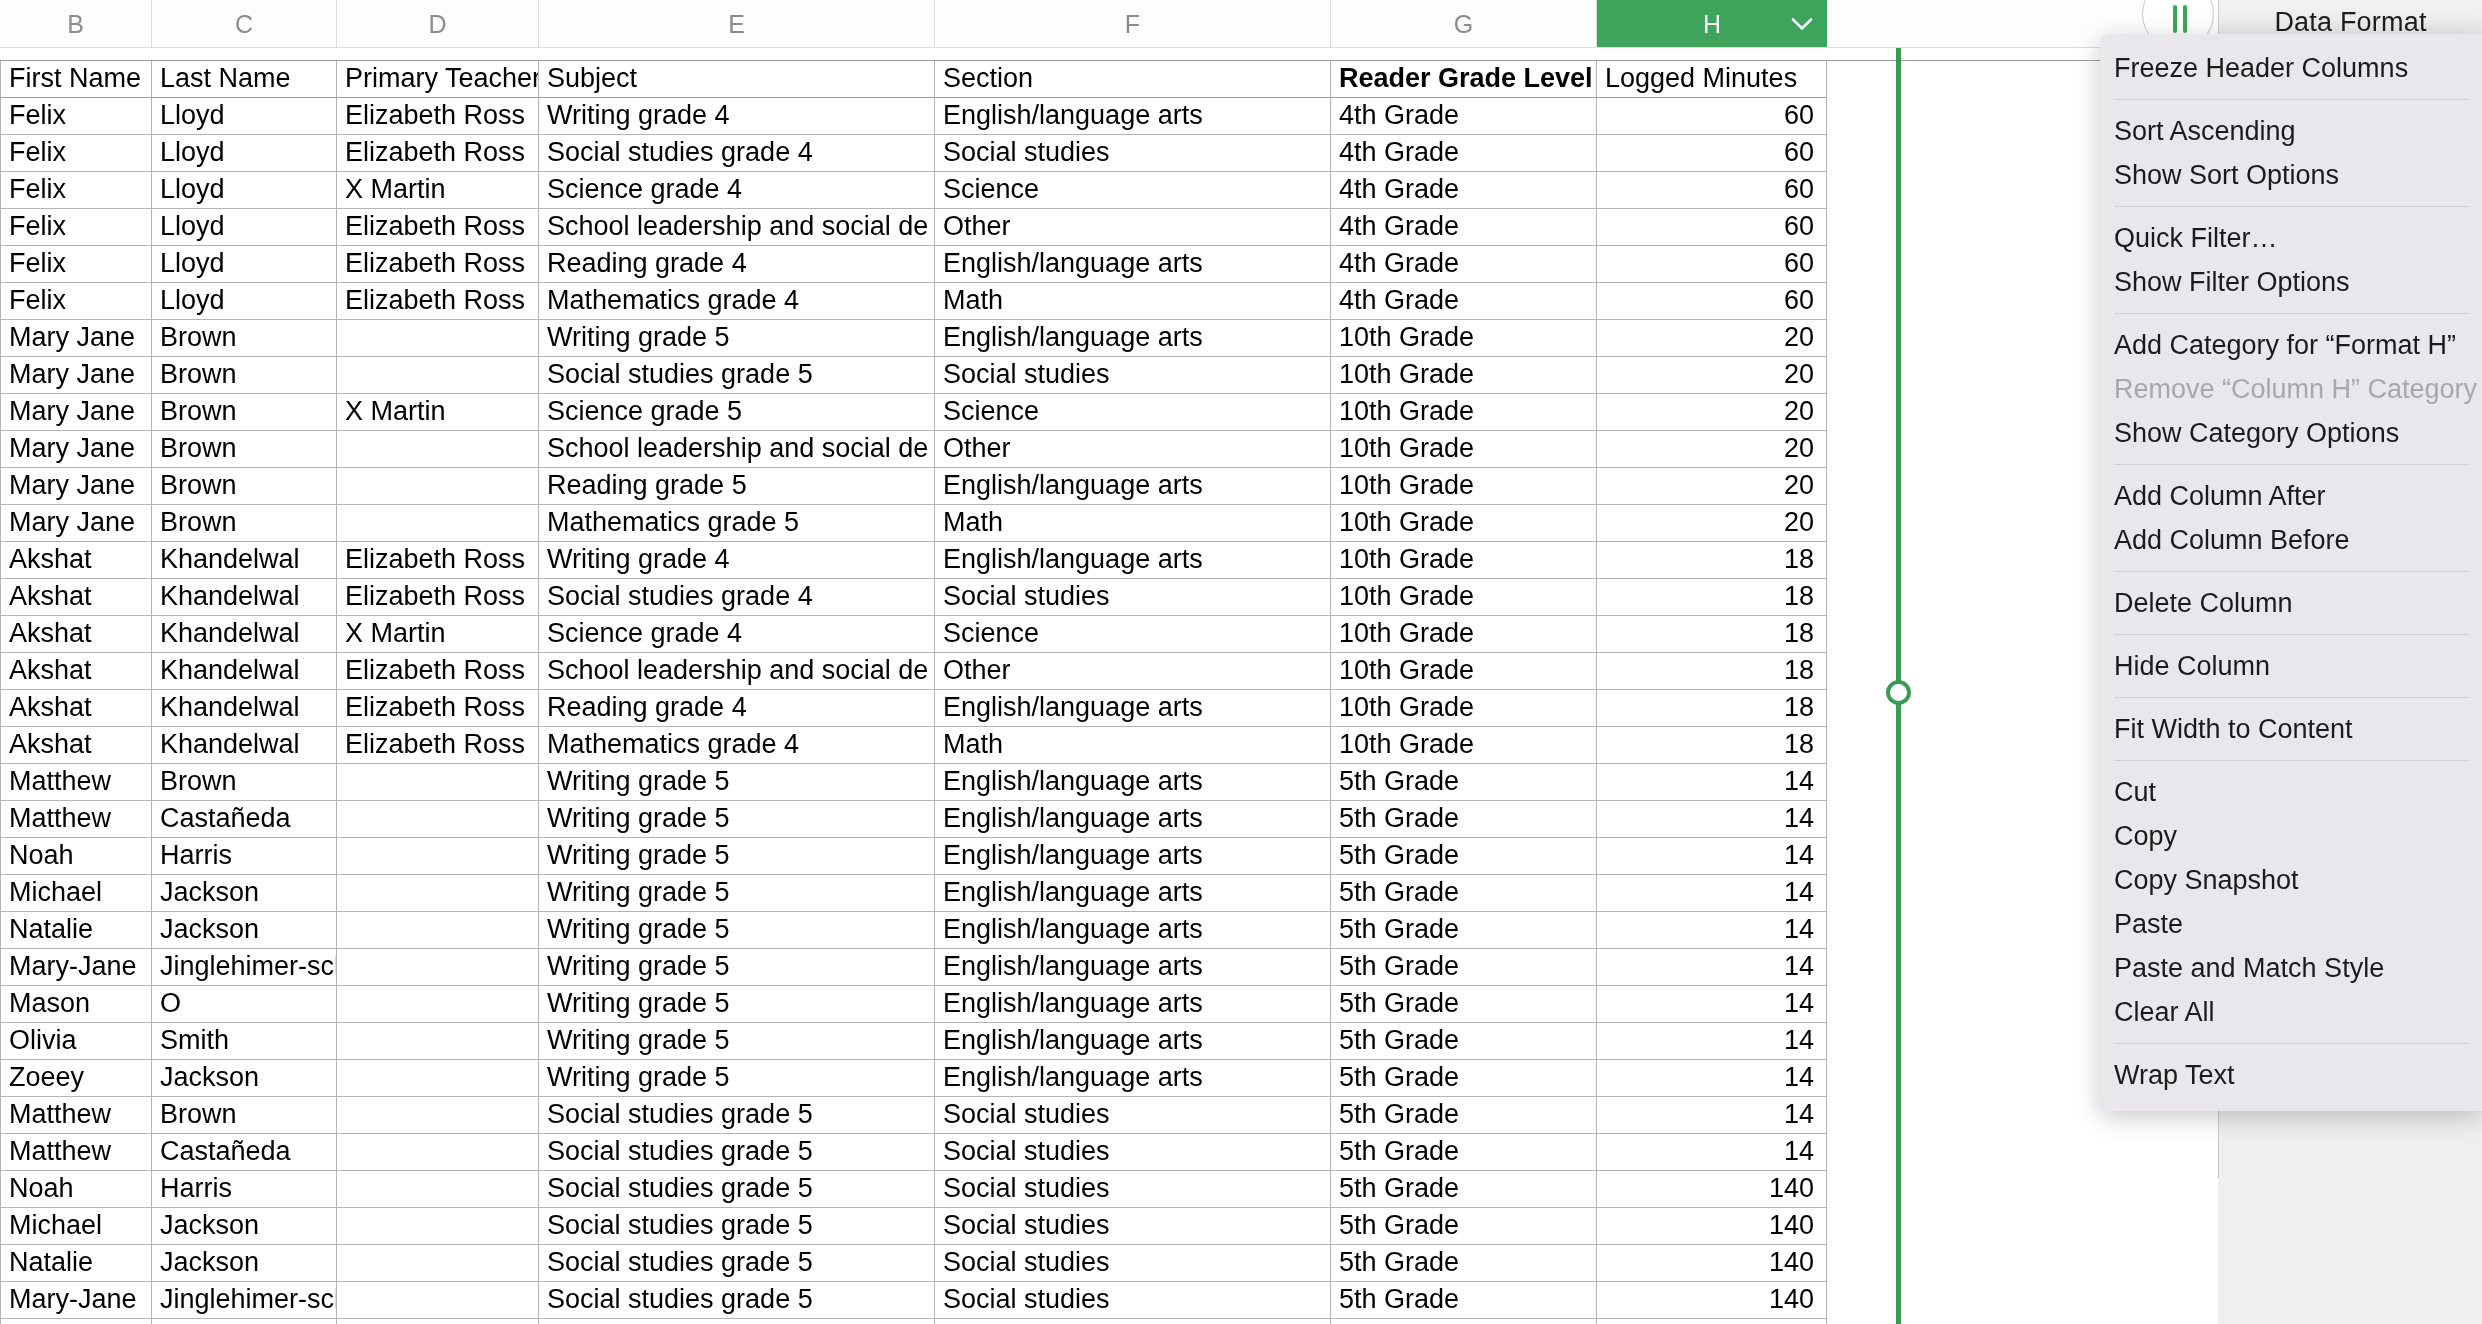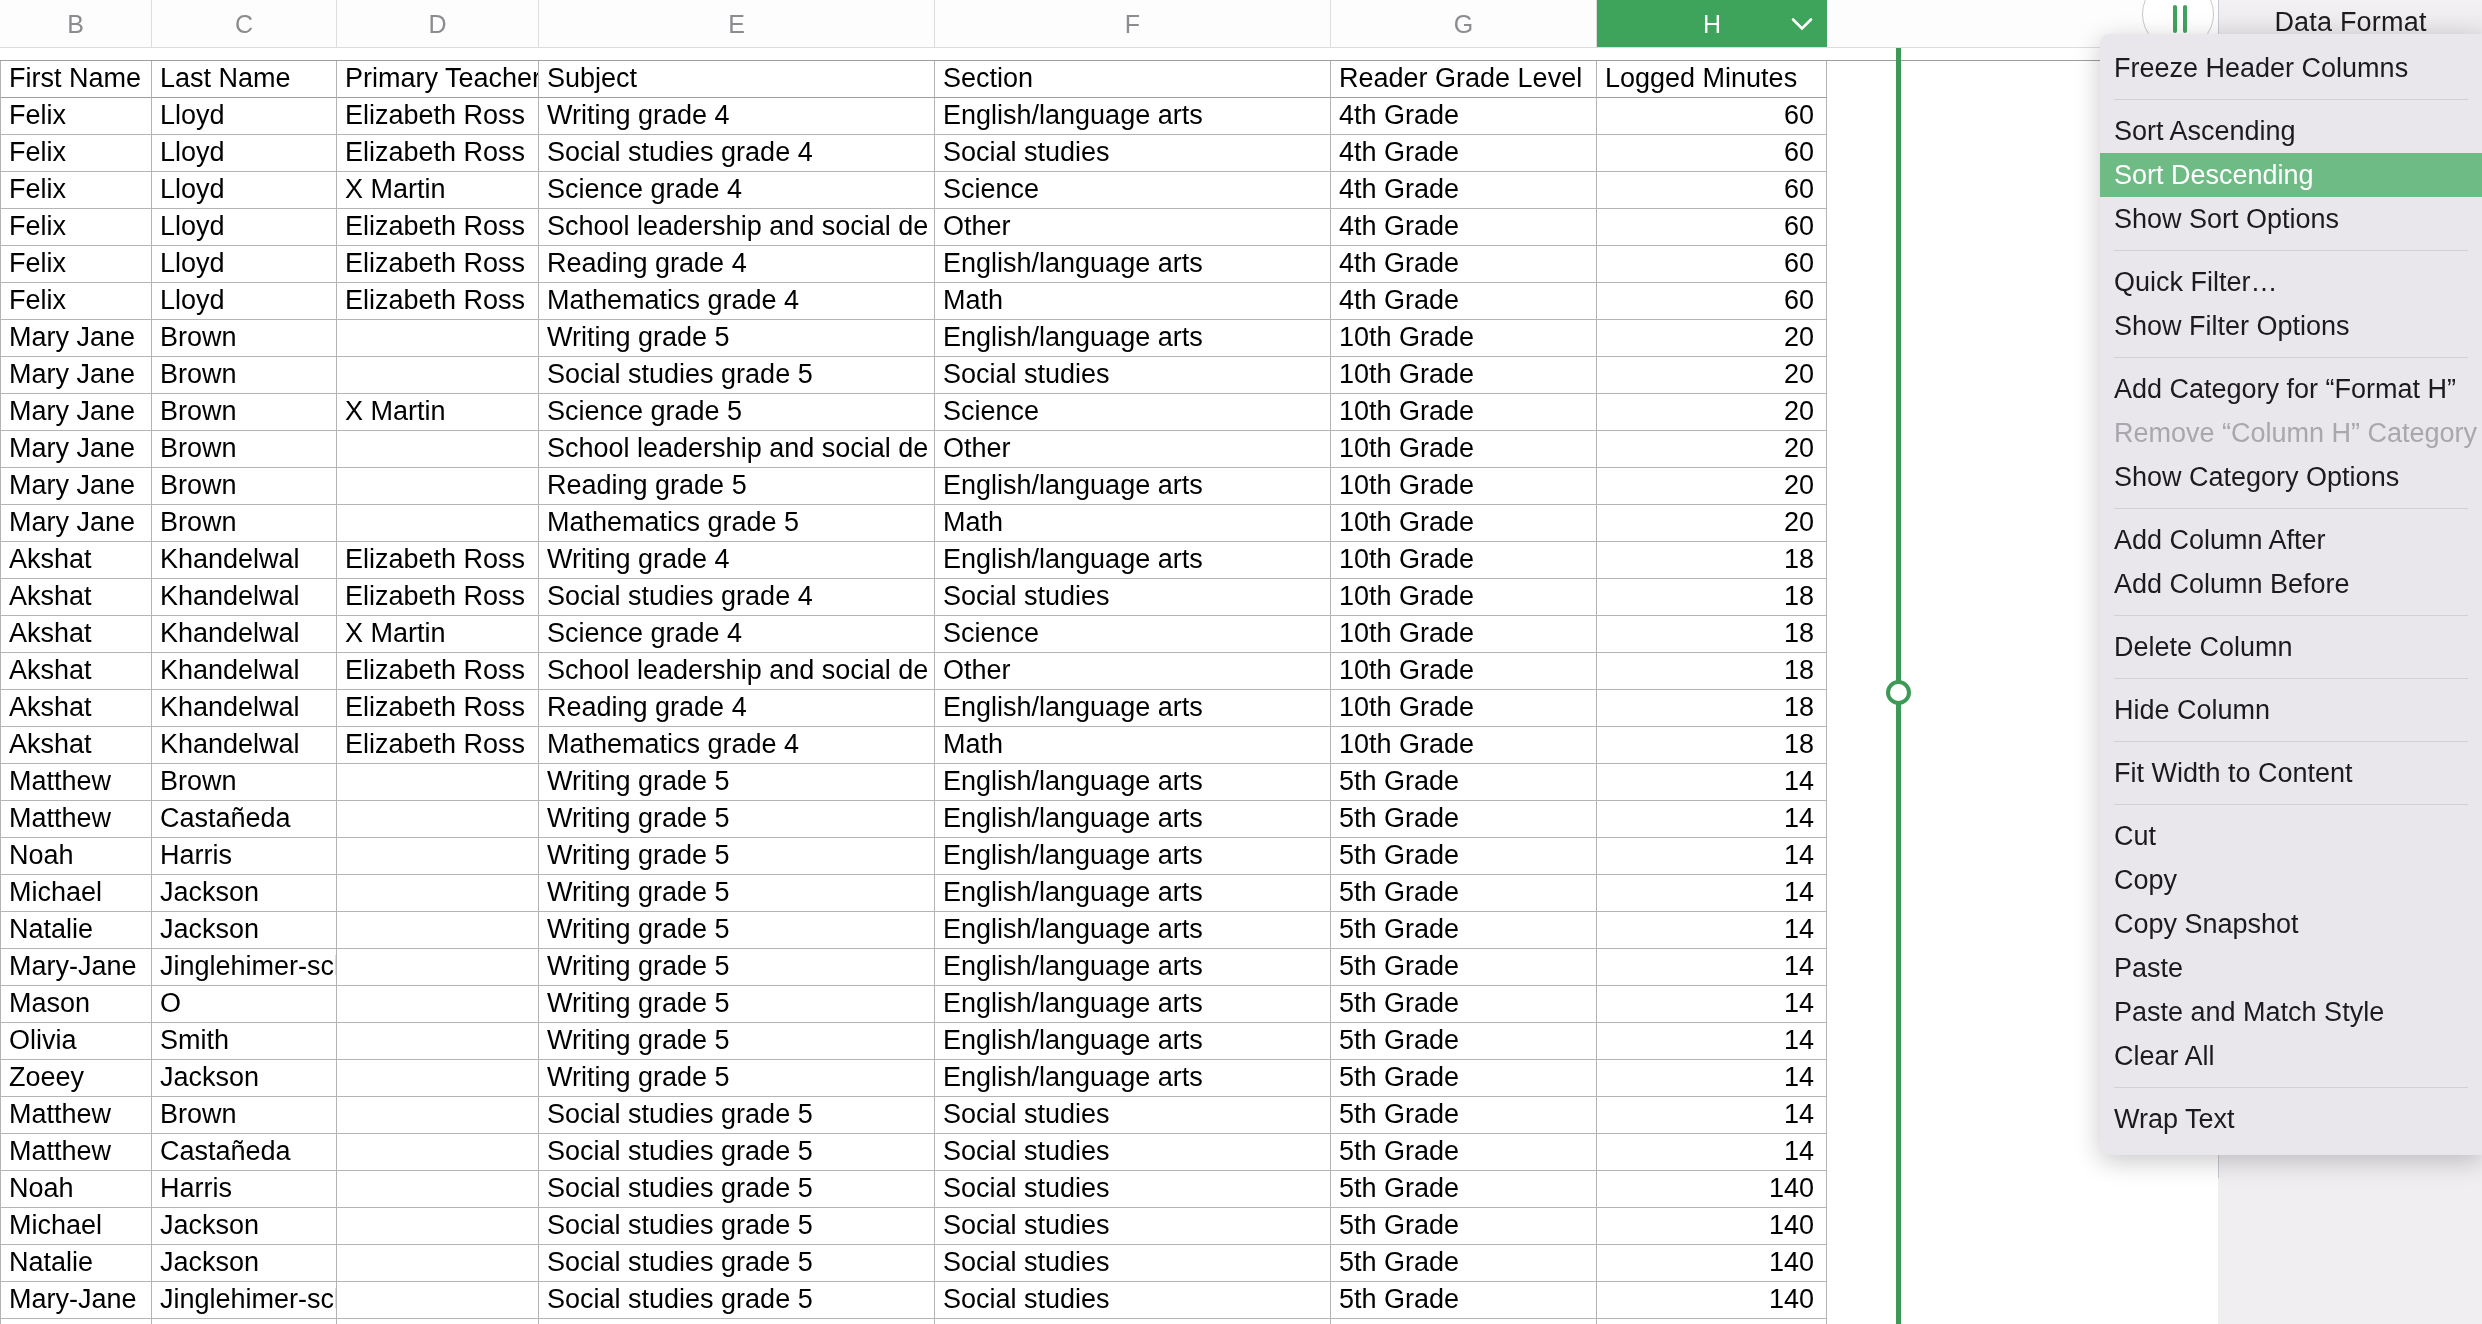--- a/index.html
+++ b/index.html
@@ -168,21 +168,21 @@
 
   <div class="gapstrip"></div>
 
   <div class="grid" id="grid">
       <div class="row header">
         <div class="cell first" style="width: 152px;">First Name</div>
         <div class="cell" style="width: 185px;">Last Name</div>
         <div class="cell" style="width: 202px;">Primary Teacher</div>
         <div class="cell" style="width: 396px;">Subject</div>
         <div class="cell" style="width: 396px;">Section</div>
-        <div class="cell" style="width: 266px;">Reader Grade Level</div>
+        <div class="cell" style="width: 266px; font-weight: bold;">Reader Grade Level</div>
         <div class="cell" style="width: 230px;">Logged Minutes</div>
       </div>
       <div class="row">
         <div class="cell first" style="width: 152px;">Felix</div>
         <div class="cell" style="width: 185px;">Lloyd</div>
         <div class="cell" style="width: 202px;">Elizabeth Ross</div>
         <div class="cell" style="width: 396px;">Writing grade 4</div>
         <div class="cell" style="width: 396px;">English/language arts</div>
         <div class="cell" style="width: 266px;">4th Grade</div>
         <div class="cell num" style="width: 230px;">60</div>
@@ -496,21 +496,20 @@
 
   <div class="below-right">
     <div class="wht"></div>
       <div class="pnl"></div>
   </div>
 
   <div class="ctxmenu" id="ctxmenu">
       <div class="mi">Freeze Header Columns</div>
       <div class="msep"></div>
       <div class="mi">Sort Ascending</div>
-      <div class="mi selected">Sort Descending</div>
       <div class="mi">Show Sort Options</div>
       <div class="msep"></div>
       <div class="mi">Quick Filter…</div>
       <div class="mi">Show Filter Options</div>
       <div class="msep"></div>
       <div class="mi">Add Category for “Format H”</div>
       <div class="mi disabled">Remove “Column H” Category</div>
       <div class="mi">Show Category Options</div>
       <div class="msep"></div>
       <div class="mi">Add Column After</div>

